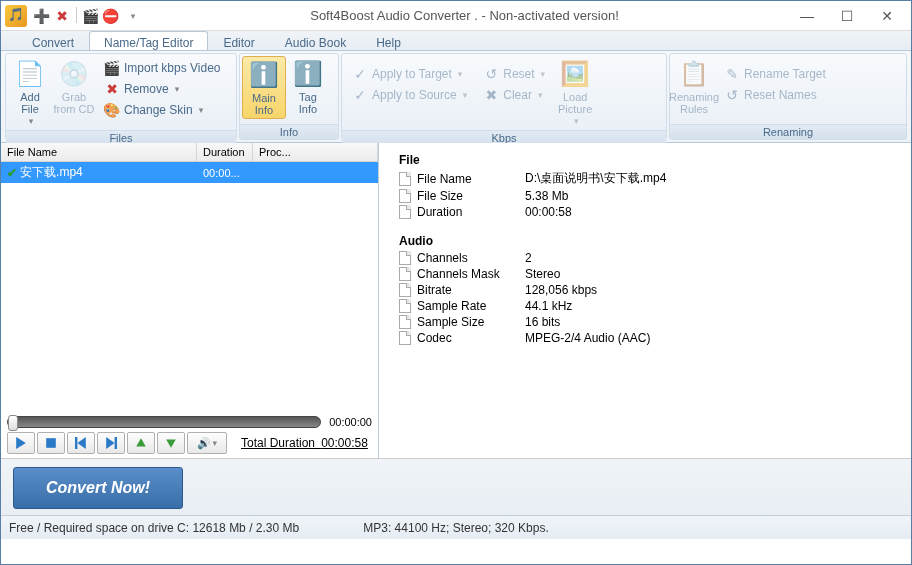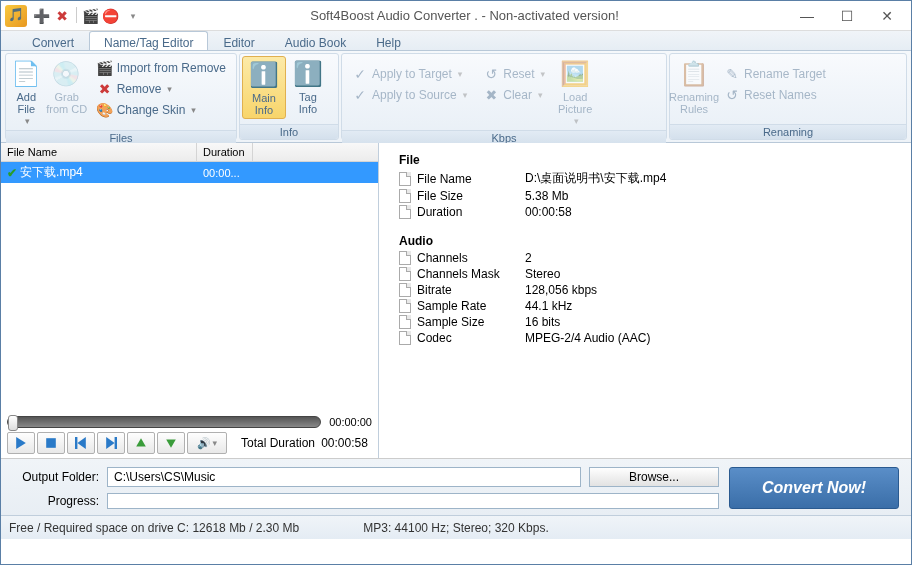--- a/index.html
+++ b/index.html
@@ -44,21 +44,21 @@
 .check { color: #2a9d2a; font-weight: bold; }
 
 .playback { padding: 4px 6px; }
 .scrubber { display: flex; align-items: center; gap: 8px; }
 .track { flex: 1; height: 12px; background: linear-gradient(#555,#888); border-radius: 6px; border: 1px solid #444; position: relative; }
 .thumb { position: absolute; left: 0; top: -2px; width: 10px; height: 16px; background: linear-gradient(#fff,#ddd); border: 1px solid #888; border-radius: 3px; }
 .time { font-size: 11px; text-align: right; }
 .controls { display: flex; gap: 2px; margin-top: 4px; align-items: center; }
 .pbtn { width: 28px; height: 22px; background: linear-gradient(#fefefe,#e8e8e8); border: 1px solid #b0b0b0; border-radius: 2px; display: flex; align-items: center; justify-content: center; cursor: pointer; font-size: 11px; }
 .pbtn svg { width: 12px; height: 12px; }
-.total { margin-left: 12px; font-size: 11px; }
+.total { margin-left: 12px; font-size: 11px; text-decoration: underline; }
 
 .right-pane { flex: 1; background: #fff; padding: 8px 8px 8px 20px; overflow: auto; }
 .info-section { font-weight: bold; color: #000; padding: 2px 0; }
 .info-row { display: flex; align-items: center; padding: 1px 0; }
 .info-icon { width: 14px; display: inline-flex; margin-right: 4px; color: #888; }
 .info-label { width: 108px; }
 .info-value { }
 
 .bottom { padding: 8px 12px 6px 12px; background: linear-gradient(#f0f4f8,#e8eef4); display: flex; flex-direction: column; gap: 6px; }
 .row { display: flex; align-items: center; gap: 8px; }
@@ -113,21 +113,21 @@
         <div class="dd">▾</div>
       </div>
       <div class="rbtn-big rbtn-disabled">
         <div class="ico">💿</div>
         <div class="lbl" style="white-space:pre">Grab
 from CD</div>
       </div>
       <div class="rbtn-list">
         <div class="rbtn-small">
             <span class="ico">🎬</span>
-            <span>Import from Remove</span>
+            <span>Import kbps Video</span>
           </div>
         <div class="rbtn-small">
             <span class="ico" style="color:#cc3a3a">✖</span>
             <span>Remove</span>
             <span class="dd">▾</span>
           </div>
         <div class="rbtn-small">
             <span class="ico">🎨</span>
             <span>Change Skin</span>
             <span class="dd">▾</span>
@@ -210,20 +210,21 @@
     <div class="group-label">Renaming</div>
   </div>
 </div>
 
 <div class="workarea">
   <div class="left-pane">
     <div class="file-list">
       <div class="fl-header">
         <div class="fl-col" style="width:196px">File Name</div>
         <div class="fl-col" style="width:56px">Duration</div>
+        <div class="fl-col" style="flex:1">Proc...</div>
       </div>
       <div class="fl-body">
         <div class="fl-row sel">
           <div class="fl-cell" style="width:196px">
               <span class="check">✔</span>
               <span>安下载.mp4</span>
             </div>
           <div class="fl-cell" style="width:56px">00:00...</div>
           <div class="fl-cell" style="flex:1"></div>
         </div>
@@ -340,31 +341,20 @@
           <span class="page-ico"></span>
         </span>
         <span class="info-label">Codec</span>
         <span class="info-value">MPEG-2/4 Audio (AAC)</span>
       </div>
   </div>
 </div>
 
 <div class="bottom">
   <div style="display:flex; gap:10px; align-items:center;">
-    <div style="flex:1; display:flex; flex-direction:column; gap:6px;">
-      <div class="row">
-        <div class="row-label">Output Folder:</div>
-        <input class="output-input" value="C:\Users\CS\Music" style="">
-        <button class="browse-btn">Browse...</button>
-      </div>
-      <div class="row">
-        <div class="row-label">Progress:</div>
-        <div class="progress-bar"></div>
-      </div>
-    </div>
     <button class="convert-btn">Convert Now!</button>
   </div>
 </div>
 
 <div class="status">
   <span>Free / Required space on drive  C: 12618 Mb / 2.30 Mb</span>
   <span class="status-mid">MP3: 44100  Hz; Stereo; 320 Kbps.</span>
 </div>
 
 </body></html>

